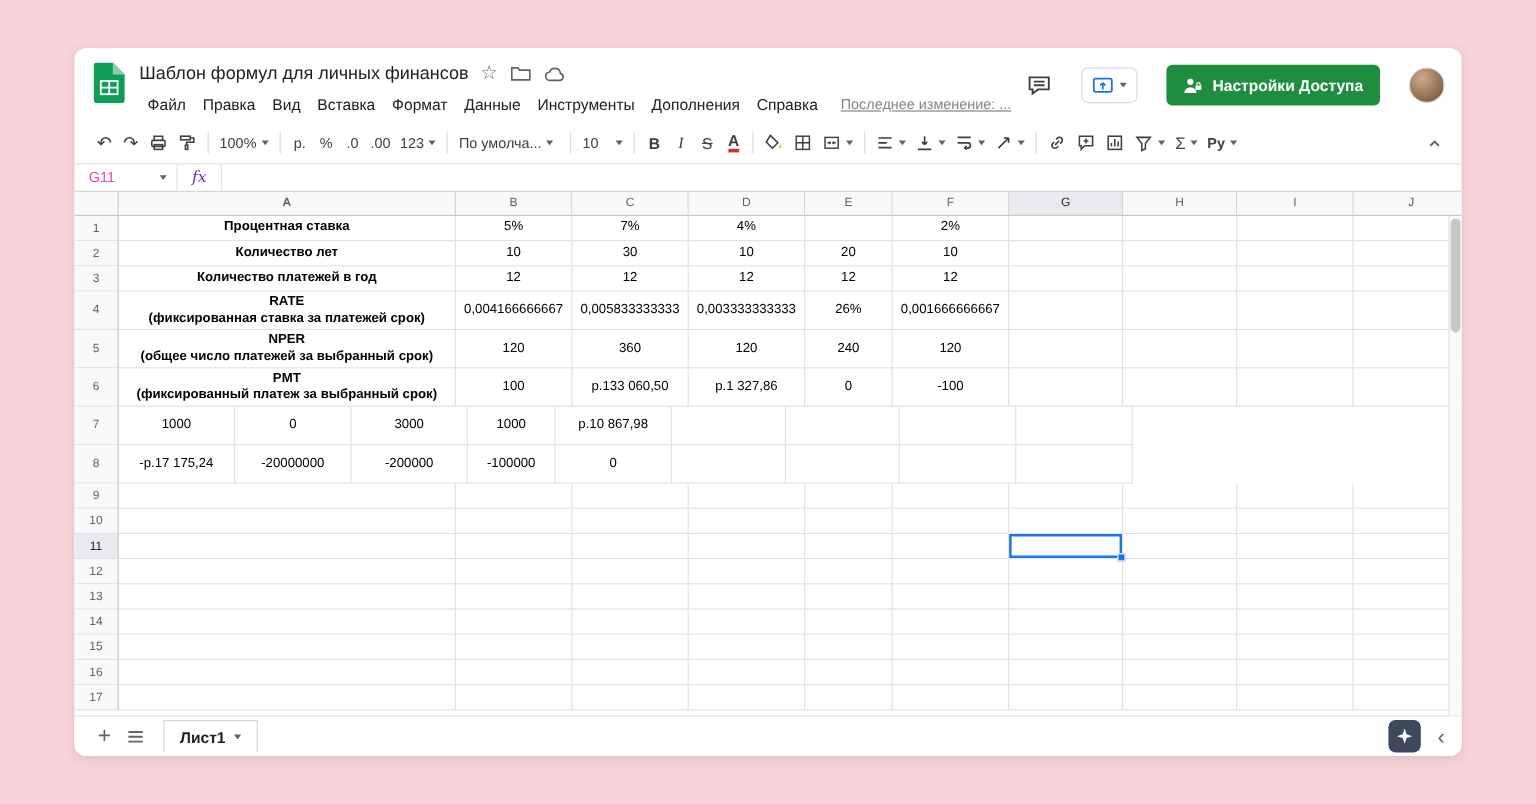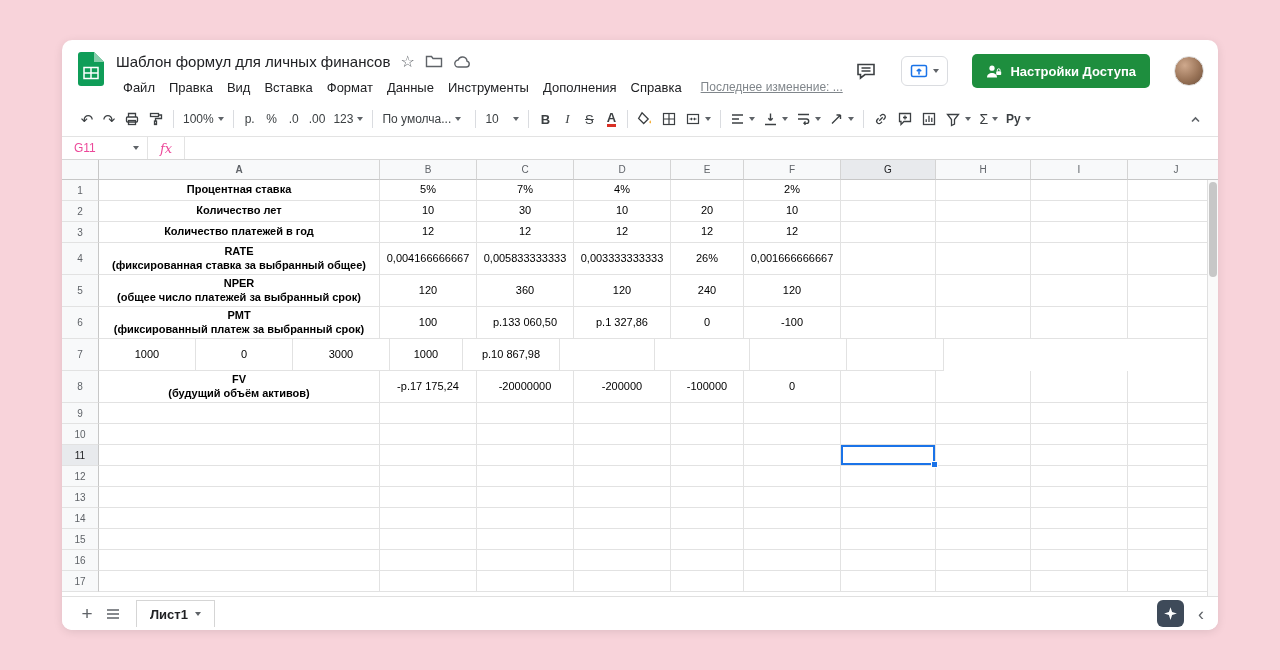--- a/index.html
+++ b/index.html
@@ -43,21 +43,21 @@
   .i { font-style:italic; font-size:13px; font-family:"Liberation Serif", serif; }
   .s { text-decoration:line-through; font-size:13px; }
   .a-color { font-size:13px; font-weight:bold; border-bottom:3px solid #d93025; line-height:1.05; }
   .spacer { flex:1; }
 
   
   .formula-bar { height:24px; border-top:1px solid #e3e3e3; border-bottom:1px solid #d7d7d7;
     display:flex; align-items:center; flex-shrink:0; }
   .name-box { width:86px; height:100%; display:flex; align-items:center; justify-content:space-between;
     padding:0 8px 0 12px; border-right:1px solid #e3e3e3; font-size:12px; color:#ec4899; cursor:pointer; }
-  .fx { font-family:"DejaVu Serif", serif; font-style:italic; color:#ec4899; font-size:13px;
+  .fx { font-family:"DejaVu Serif", serif; font-style:italic; color:#6d28d9; font-size:13px;
     padding:0 12px; border-right:1px solid #e3e3e3; height:100%; display:flex; align-items:center; }
   .formula-input { flex:1; height:100%; font-size:12px; padding:0 8px; display:flex; align-items:center; color:#202124; }
 
   
   .grid-wrap { flex:1; position:relative; overflow:hidden; background:#fff; }
   .col-head-row { display:flex; height:20px; }
   .corner { width:37px; background:#f8f9fa; border-right:1px solid #c7c7c7; border-bottom:1px solid #c7c7c7; flex-shrink:0; }
   .col-head { background:#f8f9fa; border-right:1px solid #d4d4d4; border-bottom:1px solid #c7c7c7;
     color:#5f6368; font-size:10px; display:flex; align-items:center; justify-content:center; flex-shrink:0; cursor:pointer; }
   .grid-row { display:flex; height:21px; flex-shrink:0; }
@@ -373,21 +373,21 @@
         <div class="cell col-g"></div>
         <div class="cell col-h"></div>
         <div class="cell col-i"></div>
         <div class="cell col-j"></div>
       </div>
 
       <div class="grid-row h-big">
         <div class="row-num">4</div>
         <div class="cell col-a">
             <div>RATE</div>
-            <div>(фиксированная ставка за выбранный общее)</div>
+            <div>(фиксированная ставка за платежей срок)</div>
           </div>
         <div class="cell col-b">0,004166666667</div>
         <div class="cell col-c">0,005833333333</div>
         <div class="cell col-d">0,003333333333</div>
         <div class="cell col-e">26%</div>
         <div class="cell col-f">0,001666666667</div>
         <div class="cell col-g"></div>
         <div class="cell col-h"></div>
         <div class="cell col-i"></div>
         <div class="cell col-j"></div>
@@ -435,24 +435,20 @@
         <div class="cell col-e">1000</div>
         <div class="cell col-f">р.10 867,98</div>
         <div class="cell col-g"></div>
         <div class="cell col-h"></div>
         <div class="cell col-i"></div>
         <div class="cell col-j"></div>
       </div>
 
       <div class="grid-row h-big">
         <div class="row-num">8</div>
-        <div class="cell col-a">
-            <div>FV</div>
-            <div>(будущий объём активов)</div>
-          </div>
         <div class="cell col-b">-р.17 175,24</div>
         <div class="cell col-c">-20000000</div>
         <div class="cell col-d">-200000</div>
         <div class="cell col-e">-100000</div>
         <div class="cell col-f">0</div>
         <div class="cell col-g"></div>
         <div class="cell col-h"></div>
         <div class="cell col-i"></div>
         <div class="cell col-j"></div>
       </div>

